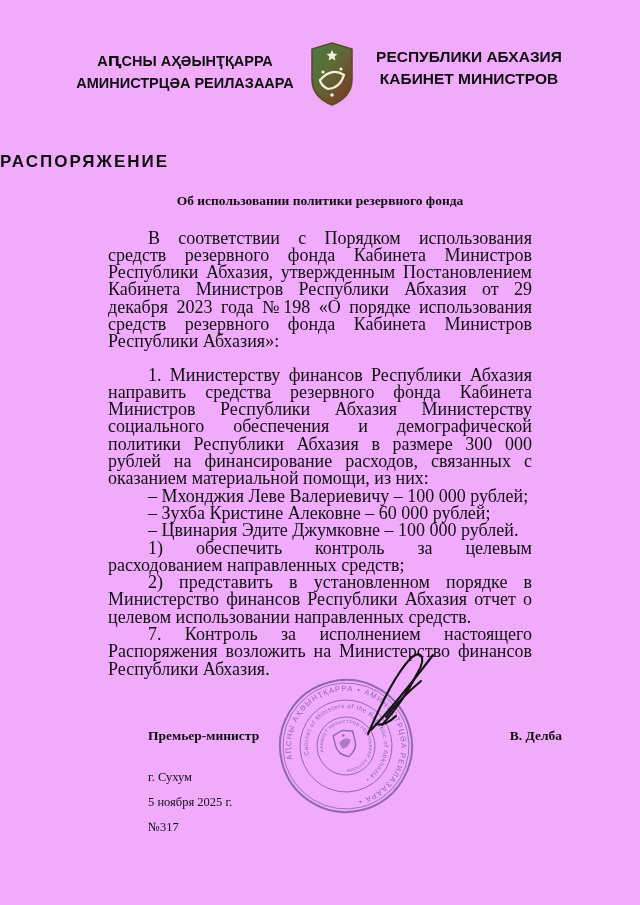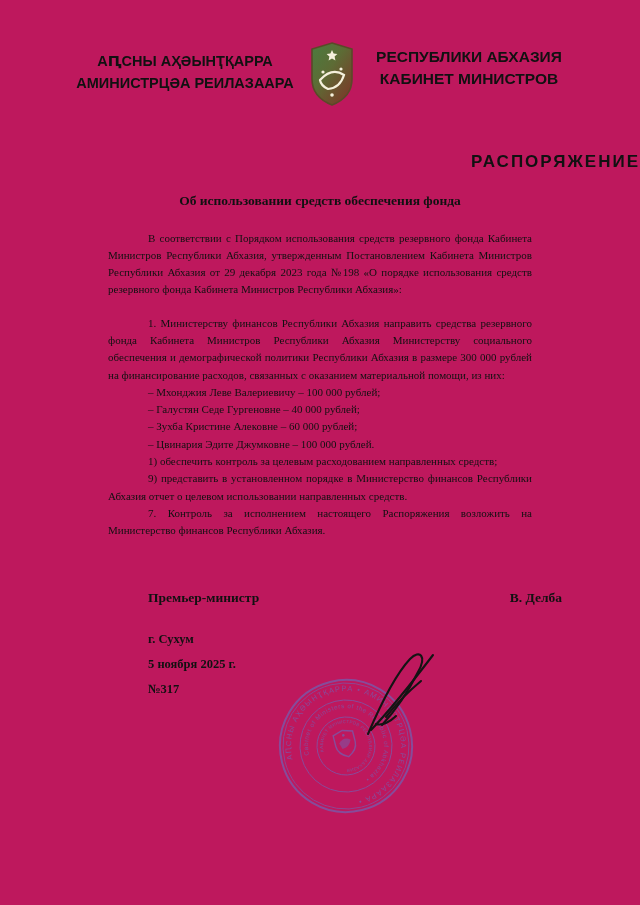--- a/index.html
+++ b/index.html
@@ -1,19 +1,19 @@
 <!DOCTYPE html>
 <html><head>
 <meta charset="utf-8">
 <style>
   html,body{margin:0;padding:0;background:#ffffff;}
   .page{
     position:relative;
     width:640px;height:905px;
-    background:#be185d;
+    background:#f0abfc;
     font-family:"Liberation Serif", serif;
     color:#111;
     overflow:hidden;
   }
   
   .header{
     display:flex;
     align-items:flex-start;
     justify-content:space-between;
     padding:44px 58px 0 62px;
@@ -24,53 +24,53 @@
     text-align:center;
     line-height:22px;
     white-space:nowrap;
   }
   .header-left{font-size:14.5px;width:246px;padding-top:6px;}
   .header-right{font-size:15.5px;width:226px;padding-top:2px;}
   .emblem{width:44px;height:64px;flex:0 0 44px;margin-top:-2px;}
   
   .doc-title{
     margin-top:46px;
-    text-align:right;
+    text-align:left;
     font-family:"Liberation Sans","DejaVu Sans",sans-serif;
     font-weight:bold;
     font-size:17px;
     letter-spacing:2px;
   }
   .doc-subtitle{
     margin-top:20px;
     text-align:center;
     font-weight:bold;
     font-size:13.5px;
     line-height:17.5px;
   }
   
   .body-text{
     margin:20px 108px 0 108px;
-    font-size:11px;
+    font-size:18px;
     line-height:17.3px;
     text-align:justify;
   }
   .para{text-indent:40px;margin:0;}
   .para.gap{margin-top:16px;}
   .list-line{text-indent:40px;text-align:left;}
   
   .sign-row{
     display:flex;
     justify-content:space-between;
     margin:50px 78px 0 148px;
     font-weight:bold;
     font-size:13.5px;
   }
   .footer-lines{margin:26px 0 0 148px;font-size:12.5px;line-height:15px;}
-  .footer-lines div{margin-bottom:10px;font-weight:bold;}
+  .footer-lines div{margin-bottom:10px;}
   
   .stamp{
     position:absolute;left:276px;top:676px;width:140px;height:140px;
     opacity:.82;z-index:5;
     transform:rotate(-14deg);
   }
   .stamp text{font-family:"Liberation Sans","DejaVu Sans",sans-serif;}
   .sig-ink{position:absolute;left:352px;top:646px;width:92px;height:96px;z-index:6;}
 </style>
 </head>
@@ -103,32 +103,31 @@
     </div>
 
     <div class="header-block header-right">
       <div>РЕСПУБЛИКИ АБХАЗИЯ</div>
       <div>КАБИНЕТ МИНИСТРОВ</div>
     </div>
   </div>
 
   <div class="doc-title">РАСПОРЯЖЕНИЕ</div>
   <div class="doc-subtitle">
-    <div>Об использовании средств обеспечения фонда</div>
+    <div>Об использовании политики резервного фонда</div>
   </div>
 
   <div class="body-text">
     <p class="para">В соответствии с Порядком использования средств резервного фонда Кабинета Министров Республики Абхазия, утвержденным Постановлением Кабинета Министров Республики Абхазия от 29 декабря 2023 года №198 «О порядке использования средств резервного фонда Кабинета Министров Республики Абхазия»:</p>
     <p class="para gap">1. Министерству финансов Республики Абхазия направить средства резервного фонда Кабинета Министров Республики Абхазия Министерству социального обеспечения и демографической политики Республики Абхазия в размере 300 000 рублей на финансирование расходов, связанных с оказанием материальной помощи, из них:</p>
     <div class="list-line">– Мхонджия Леве Валериевичу – 100 000 рублей;</div>
-    <div class="list-line">– Галустян Седе Гургеновне – 40 000 рублей;</div>
     <div class="list-line">– Зухба Кристине Алековне – 60 000 рублей;</div>
     <div class="list-line">– Цвинария Эдите Джумковне – 100 000 рублей.</div>
     <p class="para">1) обеспечить контроль за целевым расходованием направленных средств;</p>
-    <p class="para">9) представить в установленном порядке в Министерство финансов Республики Абхазия отчет о целевом использовании направленных средств.</p>
+    <p class="para">2) представить в установленном порядке в Министерство финансов Республики Абхазия отчет о целевом использовании направленных средств.</p>
     <p class="para">7. Контроль за исполнением настоящего Распоряжения возложить на Министерство финансов Республики Абхазия.</p>
   </div>
 
   <div class="sign-row">
     <span>Премьер-министр</span>
     <span>В. Делба</span>
   </div>
 
   <div class="footer-lines">
     <div>г. Сухум</div>

